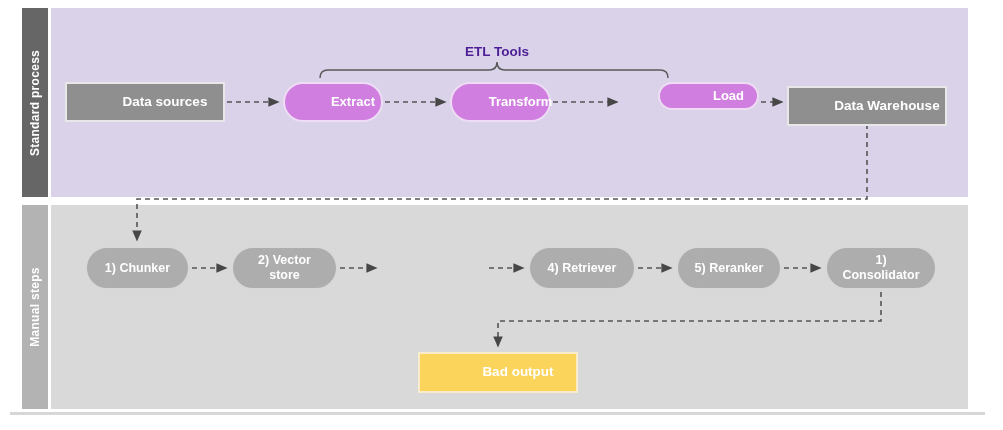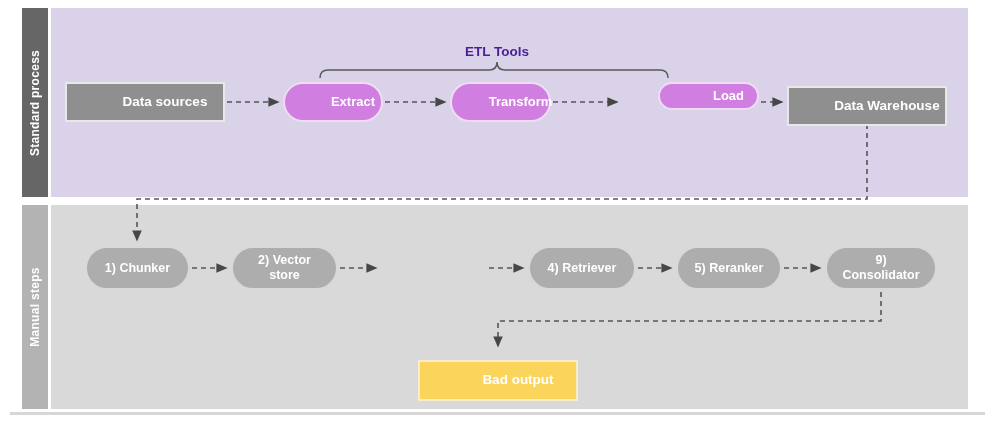--- a/index.html
+++ b/index.html
@@ -39,21 +39,21 @@
   #n-data-warehouse{ left:787px; top:86px; width:160px; height:40px; }
 
   
   #n-chunker      { left:85px;  top:246px; width:105px; height:44px; }
   #n-vector-store { left:231px; top:246px; width:107px; height:44px; }
   #n-rewriter     { left:381px; top:246px; width:106px; height:44px; }
   #n-retriever    { left:528px; top:246px; width:108px; height:44px; }
   #n-reranker     { left:676px; top:246px; width:106px; height:44px; }
   #n-consolidator { left:825px; top:246px; width:112px; height:44px; }
 
-  #n-bad-output   { left:418px; top:352px; width:160px; height:41px;margin-top:8px; }
+  #n-bad-output   { left:418px; top:352px; width:160px; height:41px; }
 
   
   .etl-label {
     position:absolute; left:433px; top:44px; width:128px;
     text-align:center; font-size:13.5px; font-weight:bold; color:#4c1d95;
   }
 
   
   svg.overlay { position:absolute; left:0; top:0; pointer-events:none; }
   .conn { stroke:var(--connector,#555555); stroke-width:1.6; fill:none; stroke-dasharray:5 4; }
@@ -104,18 +104,18 @@
   <div id="n-data-sources" class="node rect-gray">Data sources</div>
   <div id="n-extract" class="node pill-purple">Extract</div>
   <div id="n-transform" class="node pill-purple">Transform</div>
   <div id="n-load" class="node pill-purple">Load</div>
   <div id="n-data-warehouse" class="node rect-gray">Data Warehouse</div>
 
   <div id="n-chunker" class="node pill-gray">1) Chunker</div>
   <div id="n-vector-store" class="node pill-gray">2) Vector store</div>
   <div id="n-retriever" class="node pill-gray">4) Retriever</div>
   <div id="n-reranker" class="node pill-gray">5) Reranker</div>
-  <div id="n-consolidator" class="node pill-gray">9) Consolidator</div>
+  <div id="n-consolidator" class="node pill-gray">1) Consolidator</div>
 
   <div id="n-bad-output" class="node rect-yellow">Bad output</div>
 
   <div class="bottom-rule"></div>
 </div>
 
 </body></html>

